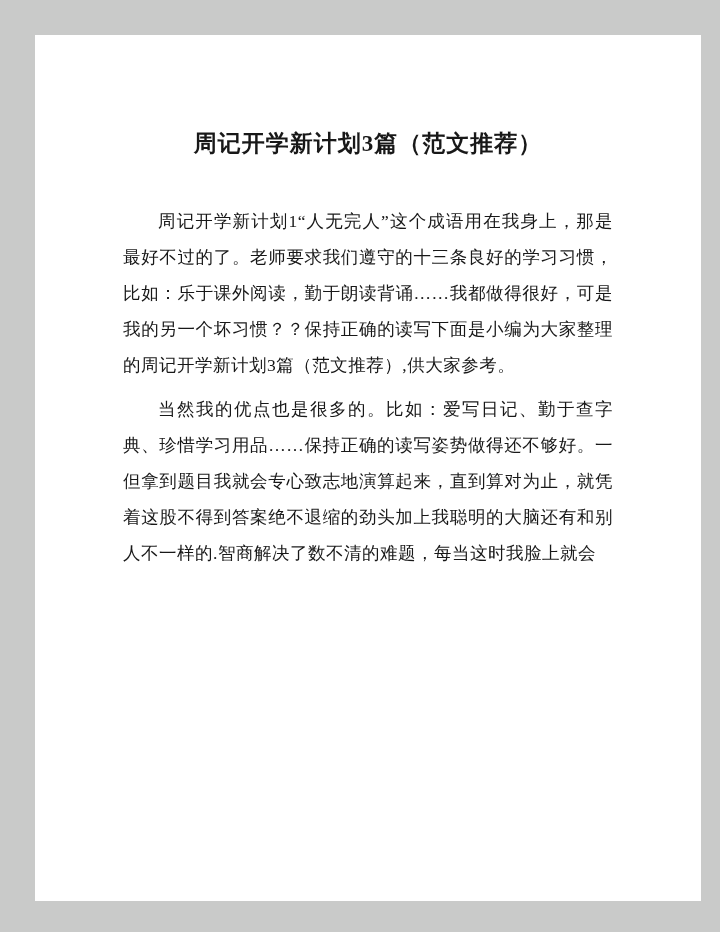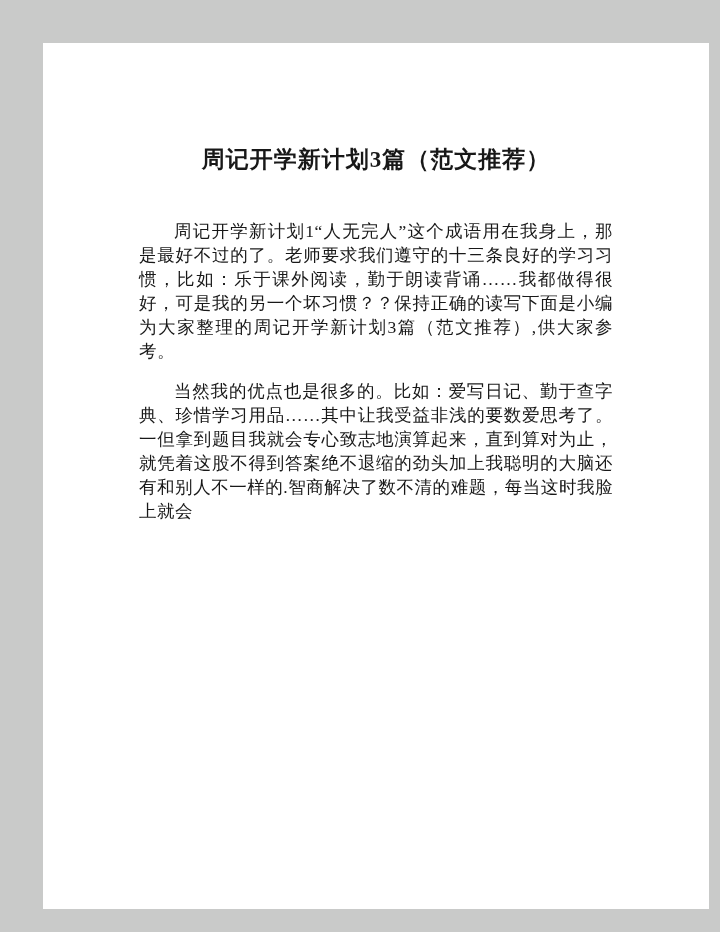--- a/index.html
+++ b/index.html
@@ -1,15 +1,15 @@
 <!DOCTYPE html>
 <html><head>
   <meta charset="utf-8">
   <style>
-    * { margin: 16px; padding: 0; box-sizing: border-box; }
+    * { margin: 8px; padding: 0; box-sizing: border-box; }
 
     html, body {
       width: 720px;
       height: 932px;
       overflow: hidden;
     }
 
     body {
       background: #c9cac9;
       font-family: "Liberation Serif", "DejaVu Serif", serif;
@@ -30,30 +30,30 @@
       text-align: center;
       font-size: 23px;
       font-weight: bold;
       letter-spacing: 1px;
       margin-bottom: 44px;
       line-height: 1.3;
     }
 
     .doc-paragraph {
       font-size: 17.5px;
-      line-height: 24px;
+      line-height: 36px;
       text-align: justify;
       text-indent: 2em;
       letter-spacing: 0.5px;
     }
   </style>
 </head>
 <body>
 
 <div class="doc-page">
   <h1 class="doc-title">周记开学新计划3篇（范文推荐）</h1>
 
   <p class="doc-paragraph">周记开学新计划1“人无完人”这个成语用在我身上，那是最好不过的了。老师要求我们遵守的十三条良好的学习习惯，比如：乐于课外阅读，勤于朗读背诵……我都做得很好，可是我的另一个坏习惯？？保持正确的读写下面是小编为大家整理的周记开学新计划3篇（范文推荐）,供大家参考。</p>
 
 
 
-  <p class="doc-paragraph">当然我的优点也是很多的。比如：爱写日记、勤于查字典、珍惜学习用品……其中让我受益非浅的要数爱思考了。一但拿到题目我就会专心致志地演算起来，直到算对为止，就凭着这股不得到答案绝不退缩的劲头加上我聪明的大脑还有和别人不一样的.智商解决了数不清的难题，每当这时我脸上就会</p>
+  <p class="doc-paragraph">当然我的优点也是很多的。比如：爱写日记、勤于查字典、珍惜学习用品……保持正确的读写姿势做得还不够好。一但拿到题目我就会专心致志地演算起来，直到算对为止，就凭着这股不得到答案绝不退缩的劲头加上我聪明的大脑还有和别人不一样的.智商解决了数不清的难题，每当这时我脸上就会</p>
 </div>
 
 </body></html>

